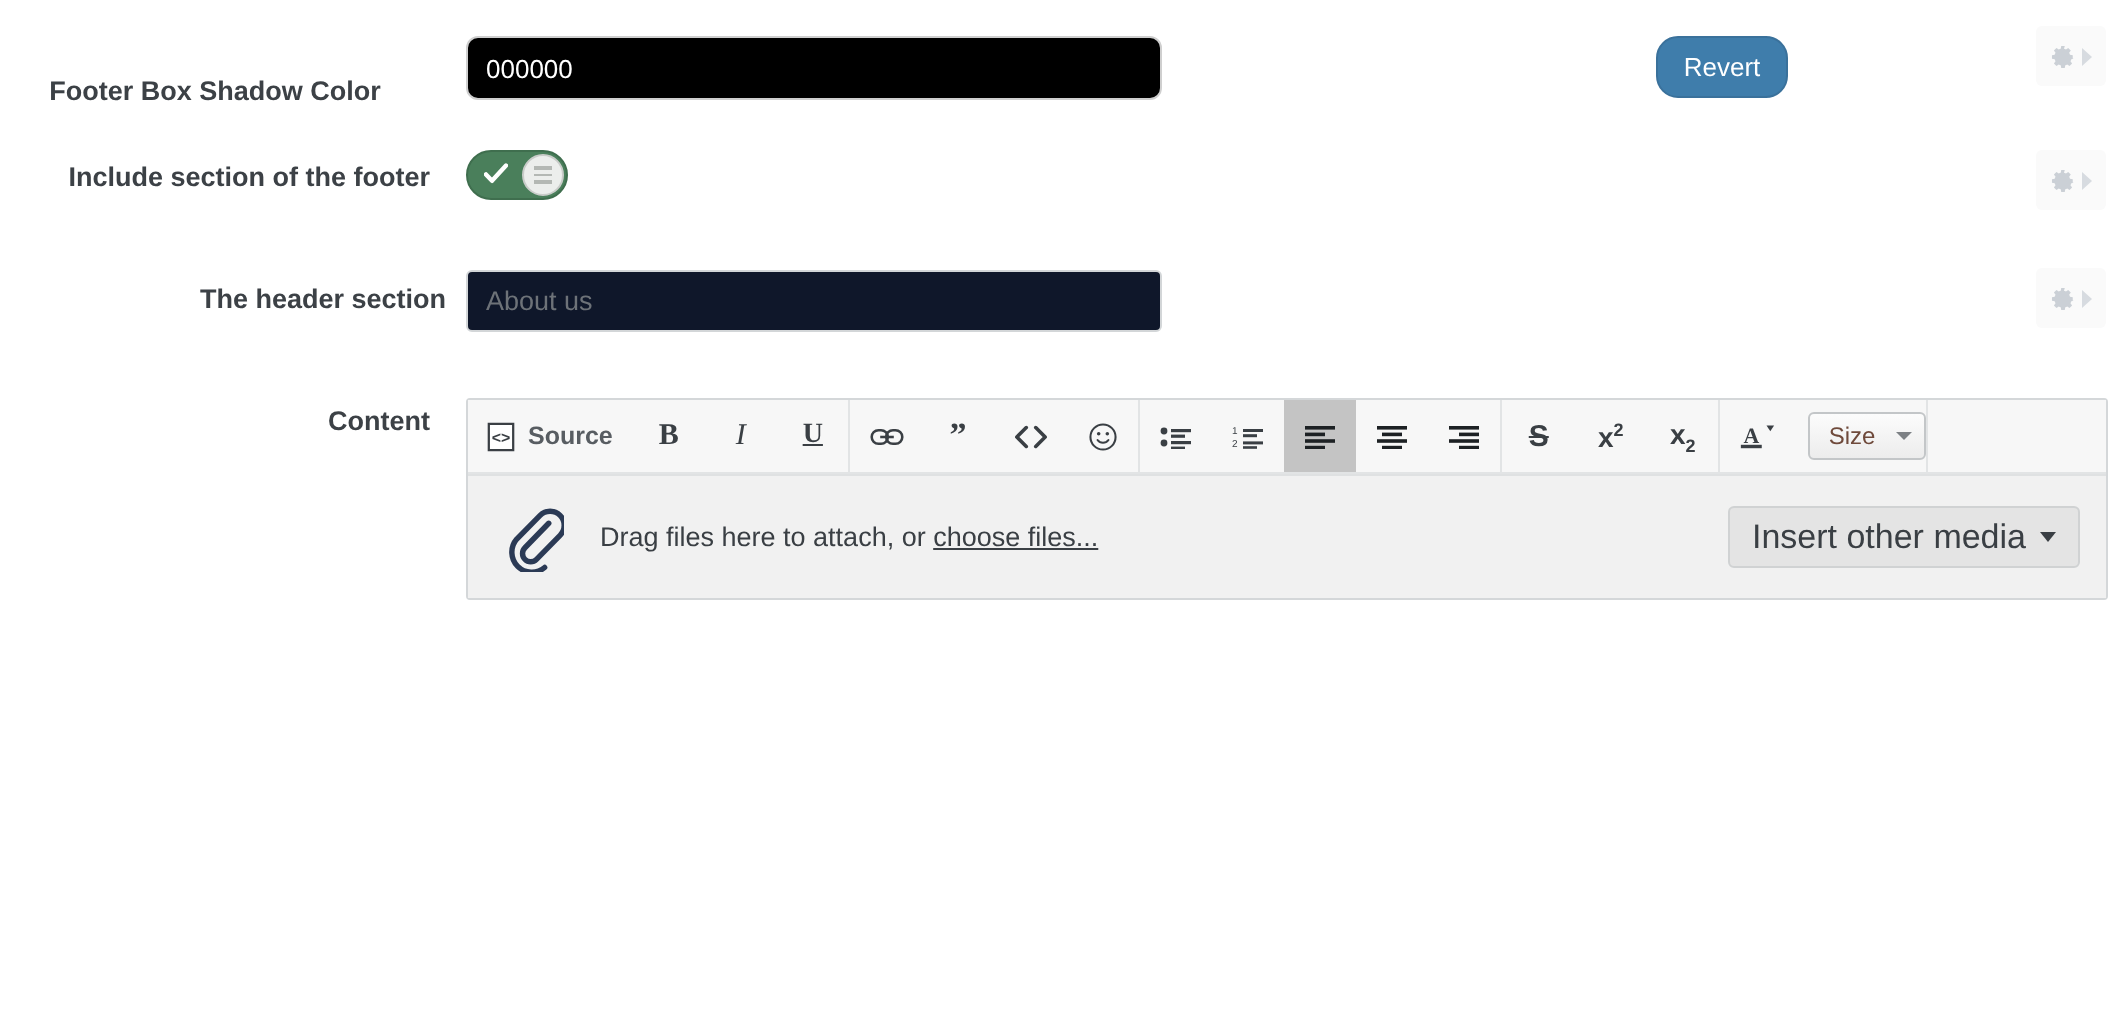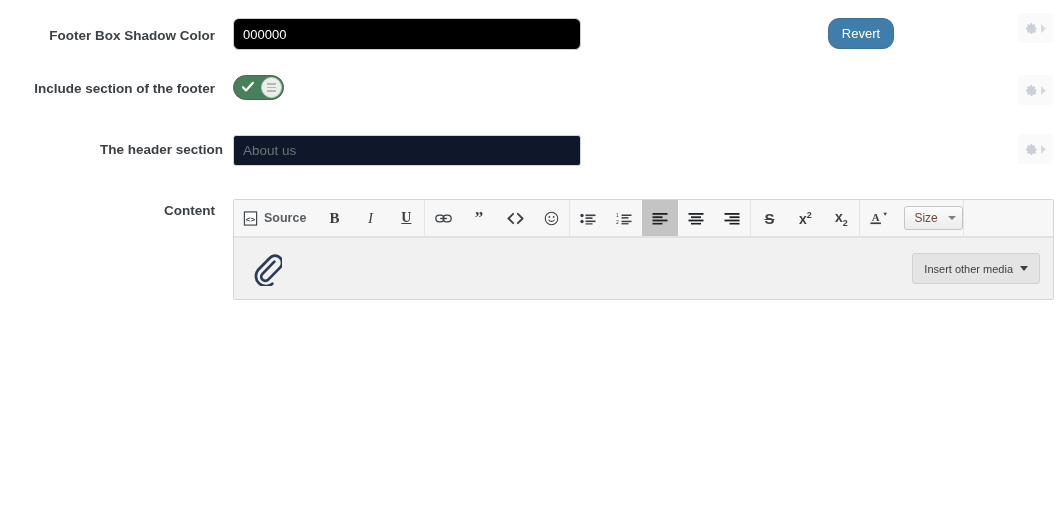--- a/index.html
+++ b/index.html
@@ -275,21 +275,21 @@
   .attach-text a {
     color: #3a3f44;
     text-decoration: underline;
   }
   .insert-media-btn {
     margin-left: auto;
     height: 31px;
     background: #e4e4e4;
     border: 1px solid #d0d2d3;
     border-radius: 3px;
-    font-size: 11px;
+    font-size: 17px;
     color: #3a3f44;
     font-family: "Liberation Sans", sans-serif;
     padding: 0 11px;
     display: flex;
     align-items: center;
     gap: 7px;
     cursor: pointer;
   }
   .insert-media-btn .caret {
     width: 0; height: 0;
@@ -297,21 +297,21 @@
     border-right: 4.5px solid transparent;
     border-top: 5px solid #3a3f44;
   }
 </style>
 </head>
 <body>
 
 <div class="form">
 
   <div class="row" style="top:18px;">
-    <div class="row-label" style="top:9px;">Footer Box Shadow Color</div>
+    <div class="row-label" style="top:19px;text-align:center;">Footer Box Shadow Color</div>
     <div class="row-field" style="top:0;">
       <input class="color-input" type="text" value="000000" style="">
       <button class="revert-btn">Revert</button>
     </div>
   </div>
   <div class="gear-btn" style="top:13px;">
     <span class="gear-wrap">
       <svg width="13" height="13" viewBox="0 0 16 16" aria-hidden="true">
         <path fill="#cbd0d6" d="M8 5.2a2.8 2.8 0 1 0 0 5.6 2.8 2.8 0 0 0 0-5.6zm0 4.2a1.4 1.4 0 1 1 0-2.8 1.4 1.4 0 0 1 0 2.8z"></path>
         <path fill="#cbd0d6" d="M14 9.1V6.9l-1.7-.3a4.6 4.6 0 0 0-.5-1.2l1-1.4-1.6-1.6-1.4 1a4.6 4.6 0 0 0-1.2-.5L9.1 1.2H6.9l-.3 1.7c-.4.1-.8.3-1.2.5l-1.4-1-1.6 1.6 1 1.4c-.2.4-.4.8-.5 1.2l-1.7.3v2.2l1.7.3c.1.4.3.8.5 1.2l-1 1.4 1.6 1.6 1.4-1c.4.2.8.4 1.2.5l.3 1.7h2.2l.3-1.7c.4-.1.8-.3 1.2-.5l1.4 1 1.6-1.6-1-1.4c.2-.4.4-.8.5-1.2l1.7-.3z"></path>
@@ -495,20 +495,23 @@
         </div>
       </div>
 
     </div>
 
 
     <div class="attach-bar">
       <svg class="clip-icon" viewBox="0 0 26 30">
         <path d="M19.5 8.5L9 19.3a3.6 3.6 0 0 0 5.1 5.1l10.4-10.6a6.2 6.2 0 0 0-8.8-8.8L5.3 15.6a8.8 8.8 0 0 0 12.4 12.4" fill="none" stroke="#2b3a55" stroke-width="2.4" stroke-linecap="round"></path>
       </svg>
+      <span class="attach-text">
+        <span>Drag files here to attach, or </span><a href="#">choose files...</a>
+      </span>
       <button class="insert-media-btn">
         <span>Insert other media</span>
         <span class="caret"></span>
       </button>
     </div>
 
   </div>
 
 </div>
 

